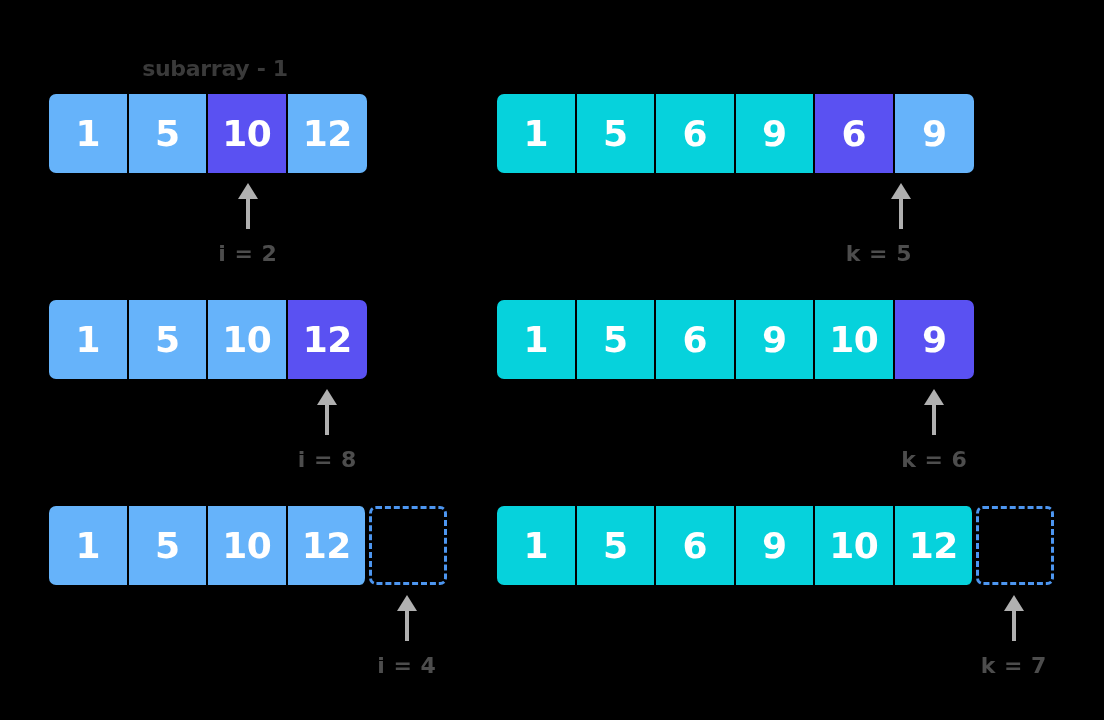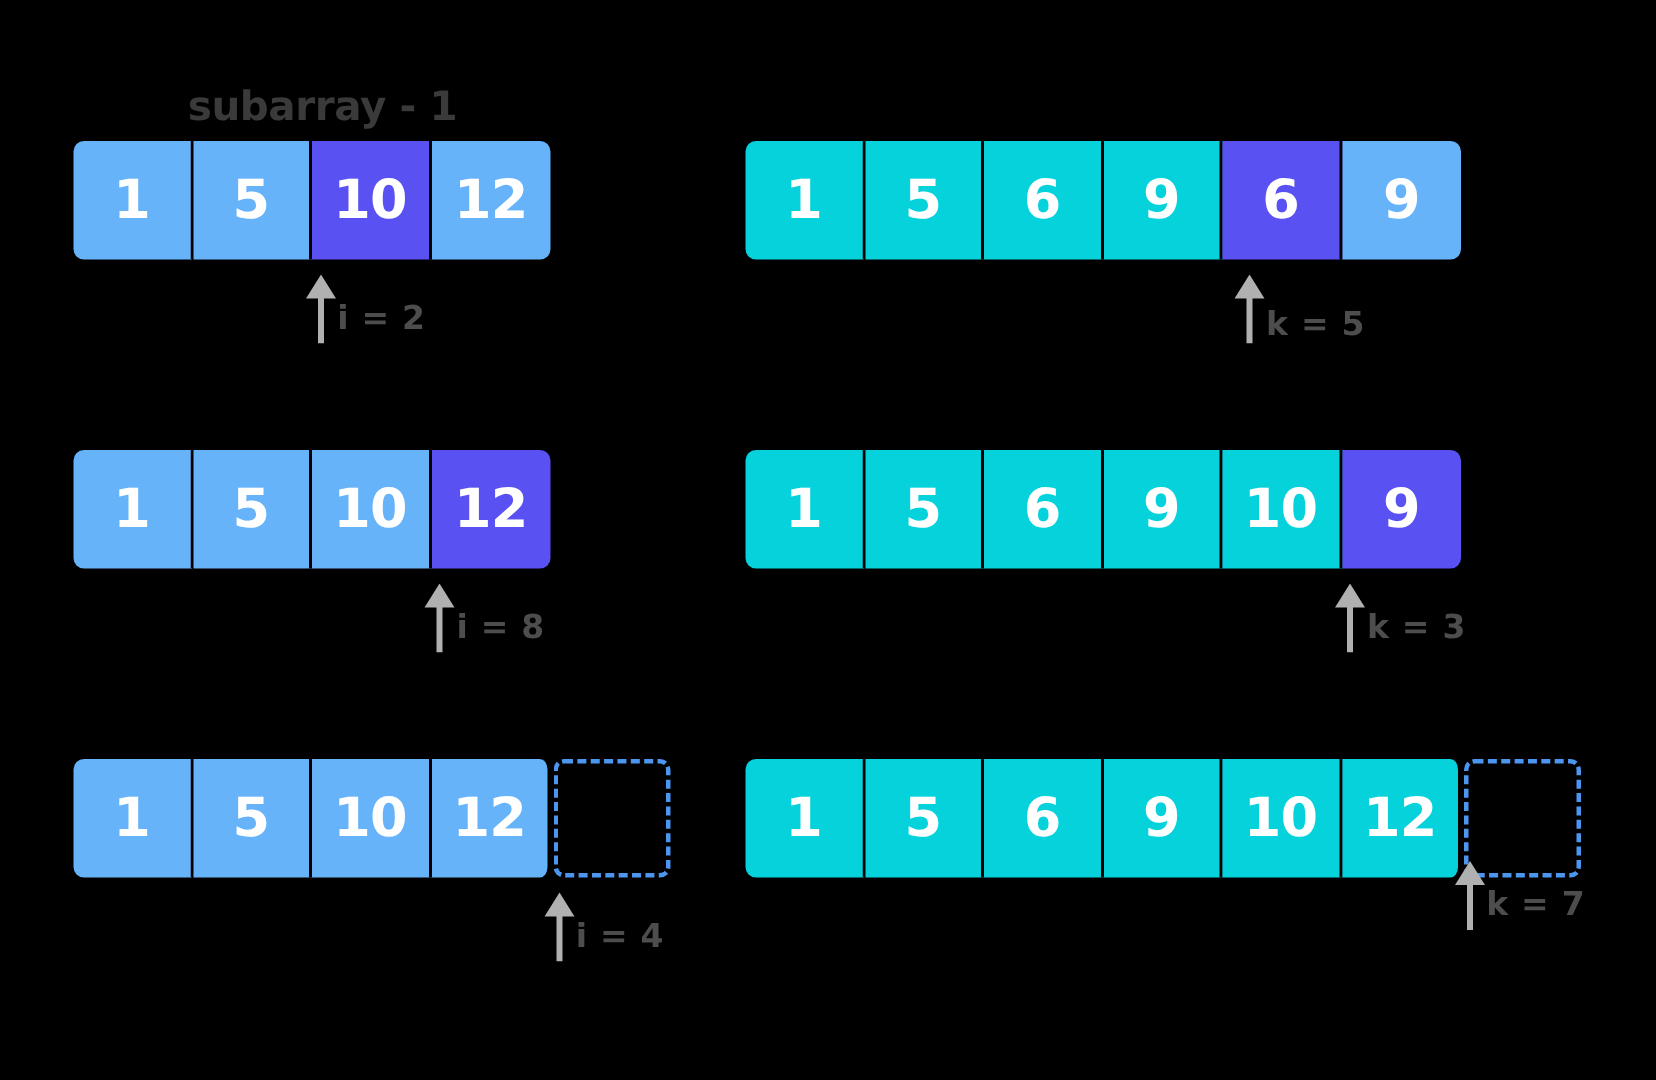--- a/index.html
+++ b/index.html
@@ -19,21 +19,21 @@
     position: absolute;
     left: 0; top: 0;
     width: 1104px;
     height: 720px;
   }
 
   
   .col-title {
     position: absolute;
     color: #3a3a3a;
-    font-size: 27px;
+    font-size: 22px;
     font-weight: 700;
     letter-spacing: -0.3px;
     white-space: nowrap;
     transform: translateX(-50%);
   }
   .col-title.left  { left: 215px; top: 56px; }
   .col-title.right { left: 735px; top: 56px; }
 
   
   .array {
@@ -84,21 +84,21 @@
     border-radius: 7px;
     margin-left: 2px;
     width: 77.5px;
   }
 
   
   .pointer {
     position: absolute;
     transform: translateX(-50%);
     display: flex;
-    flex-direction: row;
+    flex-direction: column;
     align-items: center;
     width: 90px;
   }
   .pointer .arrow {
     display: block;
     line-height: 0;
   }
   .pointer .plabel {
     margin-top: 12px;
     color: #4d4d4d;
@@ -159,21 +159,21 @@
         <div class="cell cyan">5</div>
         <div class="cell cyan">6</div>
         <div class="cell cyan">9</div>
         <div class="cell cyan">10</div>
         <div class="cell purple last-solid">9</div>
       </div>
       <div class="pointer" style="left: 934.25px; top: 389px;">
         <span class="arrow"><svg width="22" height="46" viewBox="0 0 22 46">
       <polygon points="11,0 21,16 13,16 13,46 9,46 9,16 1,16" fill="#b0b0b0"></polygon>
     </svg></span>
-        <span class="plabel">k = 3</span>
+        <span class="plabel">k = 6</span>
       </div>
       <div class="array left-col row3">
         <div class="cell blue">1</div>
         <div class="cell blue">5</div>
         <div class="cell blue">10</div>
         <div class="cell blue last-solid">12</div>
         <div class="cell empty"></div>
       </div>
       <div class="pointer" style="left: 406.75px; top: 595px; text-align: center;">
         <span class="arrow"><svg width="22" height="46" viewBox="0 0 22 46">
@@ -183,21 +183,21 @@
       </div>
       <div class="array right-col row3">
         <div class="cell cyan">1</div>
         <div class="cell cyan">5</div>
         <div class="cell cyan">6</div>
         <div class="cell cyan">9</div>
         <div class="cell cyan">10</div>
         <div class="cell cyan last-solid">12</div>
         <div class="cell empty"></div>
       </div>
-      <div class="pointer" style="left: 1013.75px; top: 574px;">
+      <div class="pointer" style="left: 1013.75px; top: 595px;">
         <span class="arrow"><svg width="22" height="46" viewBox="0 0 22 46">
       <polygon points="11,0 21,16 13,16 13,46 9,46 9,16 1,16" fill="#b0b0b0"></polygon>
     </svg></span>
         <span class="plabel">k = 7</span>
       </div>
     </div>
 
 </div>
 
 </body></html>

